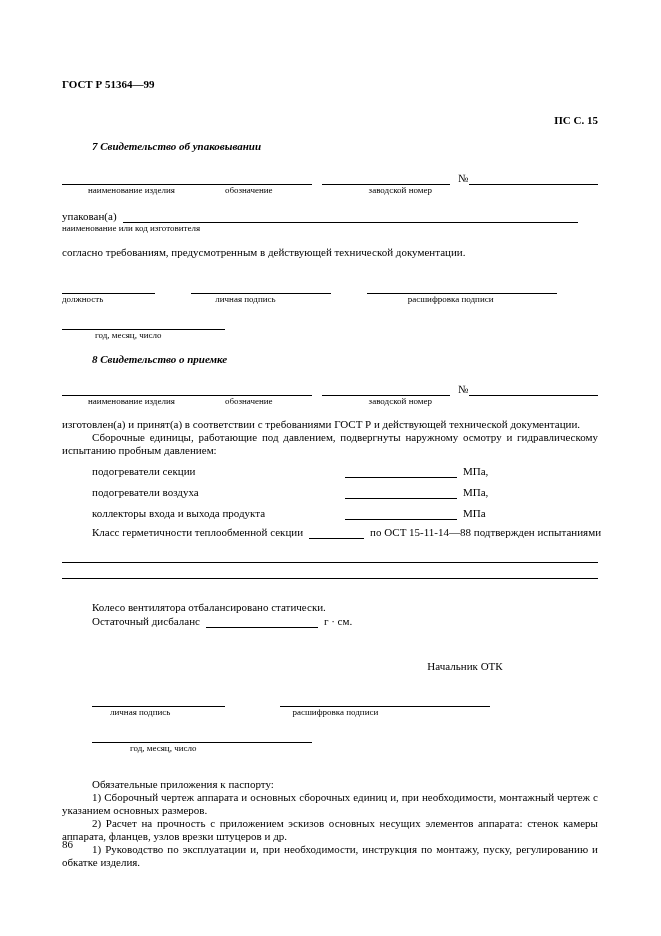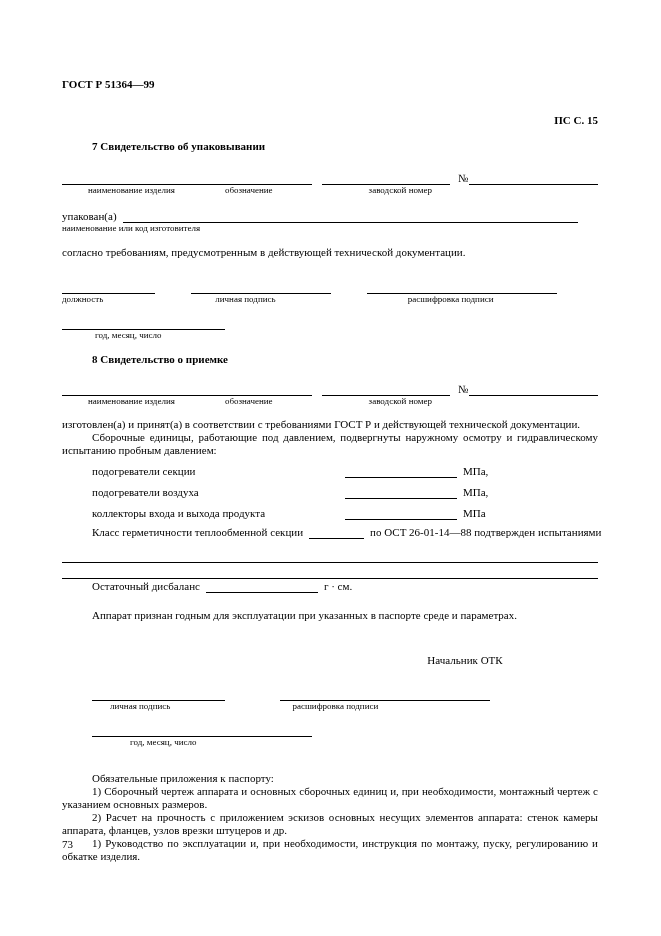--- a/index.html
+++ b/index.html
@@ -4,21 +4,21 @@
 <style>
   html,body{margin:0;padding:0;background:#ffffff;}
   .page{
     width:661px;height:936px;background:#fff;position:relative;
     font-family:"Liberation Serif",serif;font-size:11px;color:#000;
     overflow:hidden;
   }
   .content{position:absolute;left:62px;top:0;width:536px;margin-top:45px;}
   .doc-number{padding-top:33px;font-weight:bold;}
   .ps-marker{text-align:right;font-weight:bold;margin-top:24px;}
-  .sec-title{font-weight:bold;margin-left:30px;}
+  .sec-title{font-weight:bold;margin-left:30px;font-style:italic;}
   .fill-row{display:flex;align-items:flex-end;}
   .blank{border-bottom:1px solid #000;height:12px;flex-shrink:0;display:inline-block;}
   .grow{flex:1 1 auto;}
   .txt{white-space:nowrap;line-height:13px;}
   .cap-row{display:flex;font-size:9px;line-height:11px;}
   .cap-row.center{justify-content:flex-start;}
   .cap{white-space:nowrap;}
   .para{line-height:13px;}
   .ind30{text-indent:30px;}
   .just{text-align:justify;}
@@ -108,33 +108,33 @@
     </div>
     <div class="press-row">
       <span class="press-label">коллекторы входа и выхода продукта</span>
       <span class="blank" style="width:112px"></span>
       <span class="txt" style="margin-left:6px">МПа</span>
     </div>
 
     <div class="fill-row" style="margin-left:30px;margin-top:6px">
       <span class="txt">Класс герметичности теплообменной секции</span>
       <span class="blank" style="width:55px;margin-left:6px"></span>
-      <span class="txt" style="margin-left:6px">по ОСТ 26-01-14—88 подтвержден испытаниями</span>
+      <span class="txt" style="margin-left:6px">по ОСТ 15-11-14—88 подтвержден испытаниями</span>
     </div>
 
     <div class="rule" style="margin-top:8px"></div>
     <div class="rule"></div>
 
+    <p class="para" style="margin:22px 0 0 30px">Колесо вентилятора отбалансировано статически.</p>
     <div class="fill-row" style="margin-left:30px;margin-top:1px">
       <span class="txt">Остаточный дисбаланс</span>
       <span class="blank" style="width:112px;margin-left:6px"></span>
       <span class="txt" style="margin-left:6px">г · см.</span>
     </div>
 
-    <p class="para" style="margin:16px 0 0 30px">Аппарат признан годным для эксплуатации при указанных в паспорте среде и параметрах.</p>
 
     <div class="otk" style="margin-top:32px">Начальник ОТК</div>
 
     <div class="fill-row" style="margin-top:22px">
       <span class="blank" style="width:133px;margin-left:30px"></span>
       <span class="blank" style="width:210px;margin-left:55px"></span>
     </div>
     <div class="cap-row">
       <span class="cap" style="margin-left:48px">личная подпись</span>
       <span class="cap" style="margin-left:122px">расшифровка подписи</span>
@@ -147,14 +147,14 @@
       <span class="cap" style="margin-left:68px">год, месяц, число</span>
     </div>
 
     <p class="para" style="margin:24px 0 0 30px">Обязательные приложения к паспорту:</p>
     <p class="para ind30 just" style="margin:0">1) Сборочный чертеж аппарата и основных сборочных единиц и, при необходимости, монтажный чертеж с указанием основных размеров.</p>
     <p class="para ind30 just" style="margin:0">2) Расчет на прочность с приложением эскизов основных несущих элементов аппарата: стенок камеры аппарата, фланцев, узлов врезки штуцеров и др.</p>
     <p class="para ind30 just" style="margin:0">1) Руководство по эксплуатации и, при необходимости, инструкция по монтажу, пуску, регулированию и обкатке изделия.</p>
 
   </div>
 
-  <div class="page-num">73</div>
+  <div class="page-num">86</div>
 </div>
 
 </body></html>

